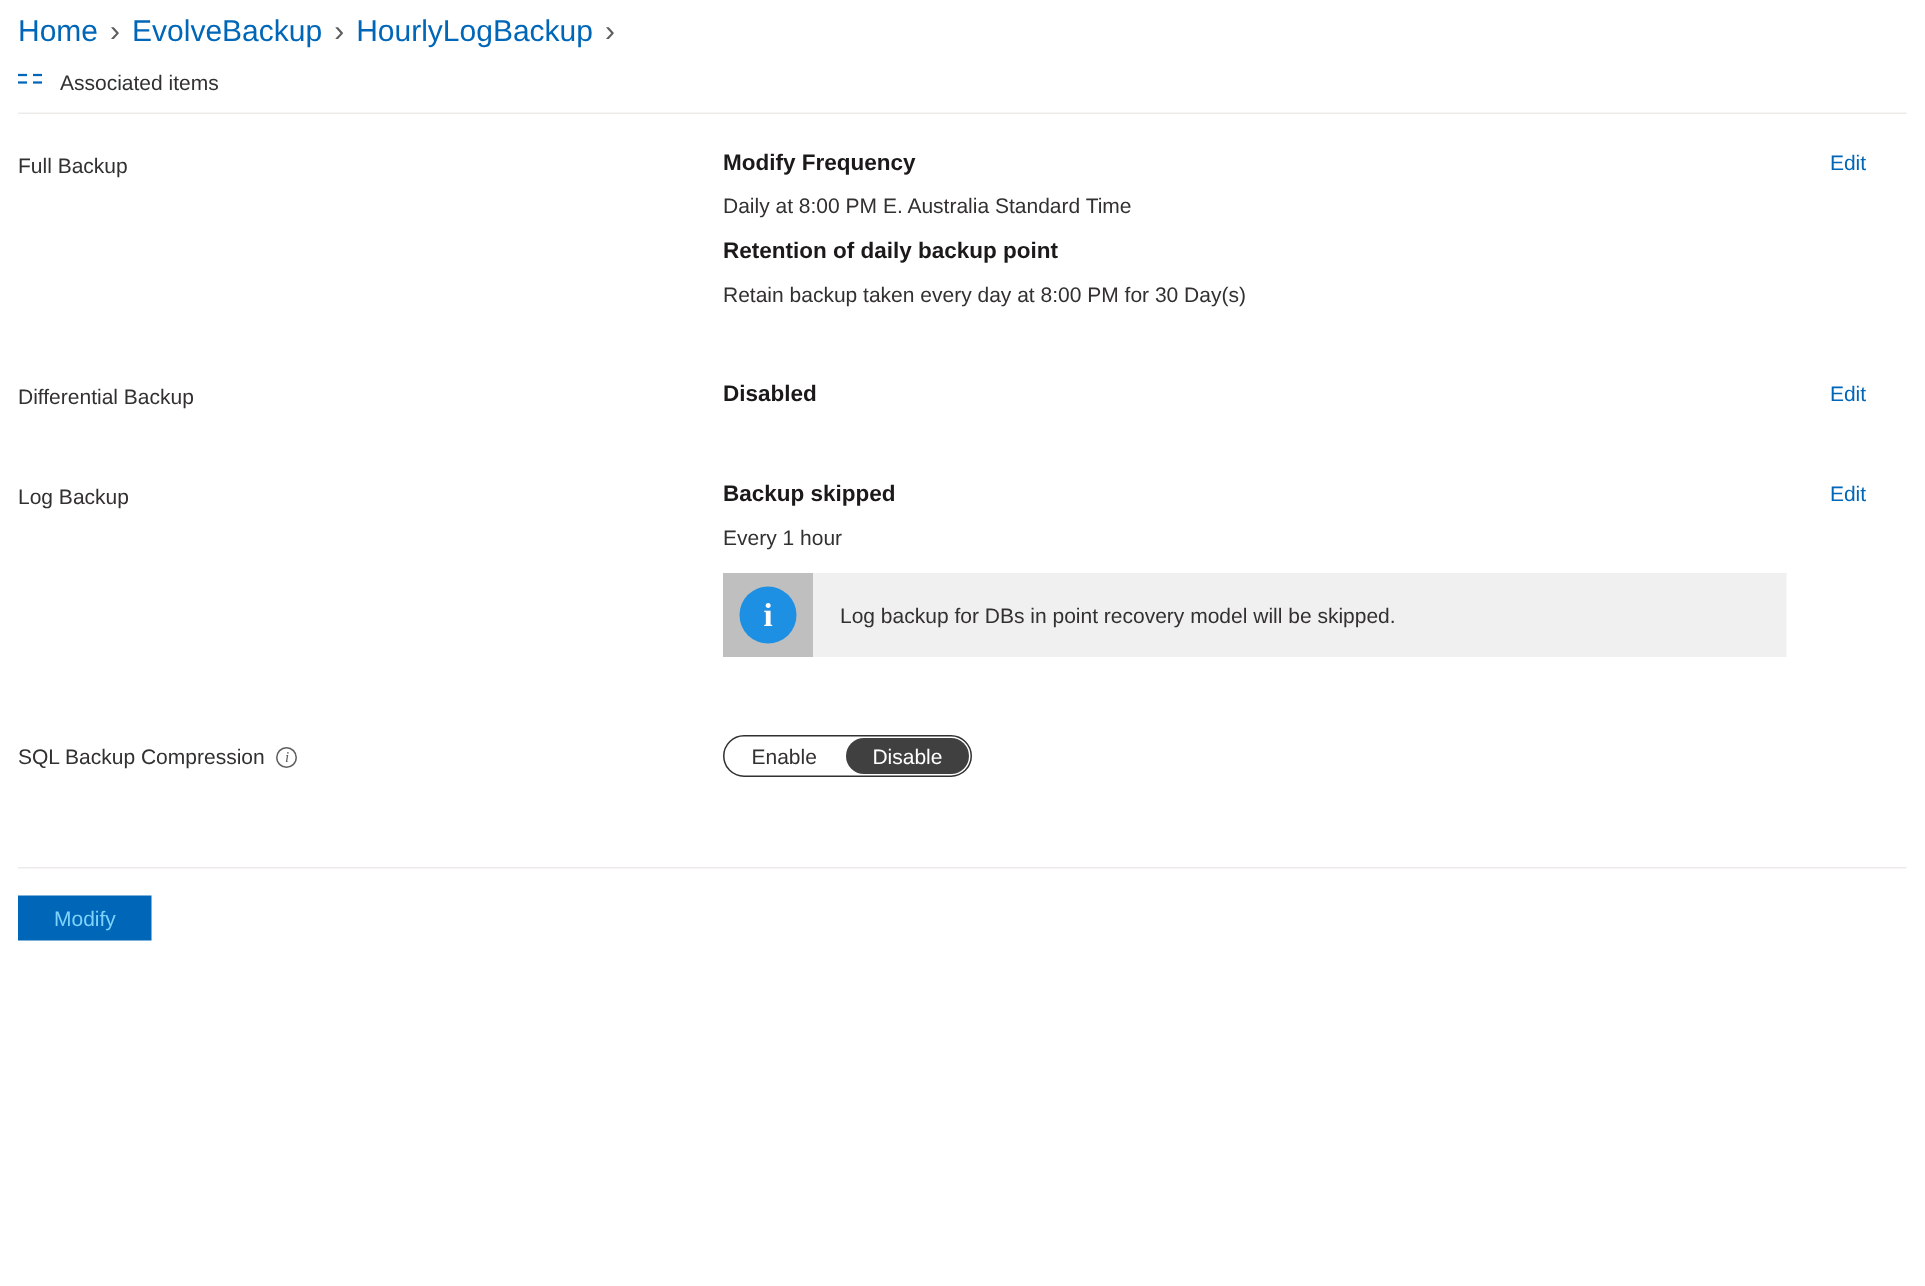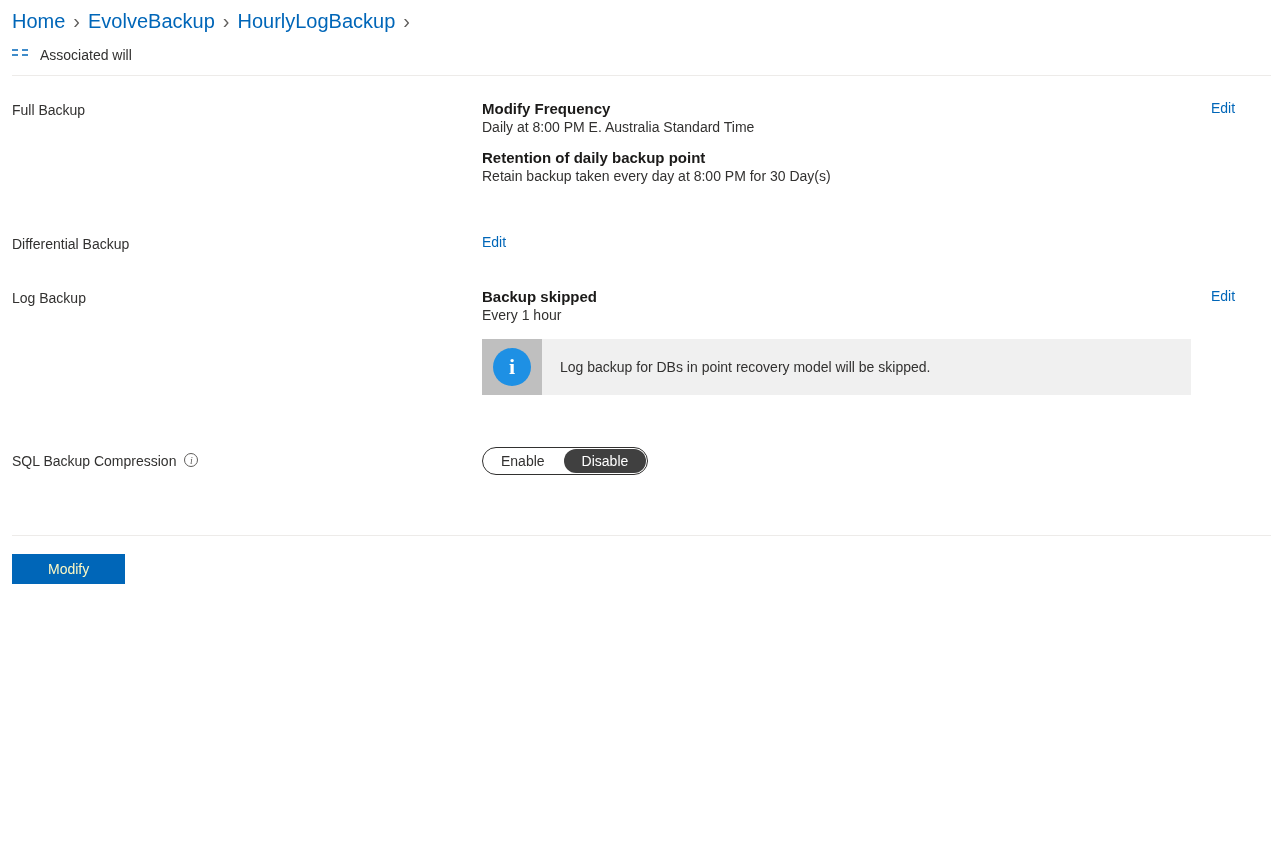--- a/index.html
+++ b/index.html
@@ -9,37 +9,37 @@
     .breadcrumb a { color: #0066b8; text-decoration: none; cursor: pointer; }
     .breadcrumb .sep { color: #605e5c; }
     h1.title { font-size: 28px; font-weight: 600; margin: 4px 0 28px 0; color: #1b1a19; }
     .toolbar { display: flex; align-items: center; gap: 10px; padding: 8px 0 12px 0; border-bottom: 1px solid #edebe9; }
     .toolbar .assoc-icon svg { display: block; }
     .toolbar .assoc-label { color: #323130; font-size: 14px; }
     .section { display: flex; gap: 20px; padding: 24px 0 24px 0; }
     .section + .section { padding-top: 12px; }
     .section-label { width: 450px; flex-shrink: 0; color: #323130; font-size: 14px; padding-top: 2px; }
     .section-body { flex: 1; }
-    .section-actions { width: 60px; flex-shrink: 0; text-align: left; padding-right: 18px; }
+    .section-actions { width: 60px; flex-shrink: 0; text-align: center; padding-right: 18px; }
     .edit-link { color: #0066b8; text-decoration: none; cursor: pointer; font-size: 14px; }
     .field-head { font-weight: 600; font-size: 15px; color: #1b1a19; }
-    .field-val { color: #323130; font-size: 14px; margin-top: 2px; }
+    .field-val { color: #323130; font-size: 14px; margin-top: 12px; }
     .field-block { margin-bottom: 14px; }
     .info-banner { display: flex; align-items: stretch; background: #f0f0f0; margin-top: 16px; max-width: 740px; }
     .info-banner .icon-wrap { width: 60px; background: #bfbfbf; display: flex; align-items: center; justify-content: center; }
     .info-banner .info-icon { width: 38px; height: 38px; border-radius: 50%; background: #1e90e4; color: #fff; display: flex; align-items: center; justify-content: center; font-size: 22px; font-weight: 600; font-family: Georgia, serif; }
     .info-banner .info-text { padding: 20px 18px; color: #323130; }
     .compression-row { display: flex; align-items: center; gap: 20px; padding: 28px 0 40px 0; }
-    .compression-row .label-wrap { width: 450px; flex-shrink: 0; display: flex; align-items: flex-start; gap: 8px; }
+    .compression-row .label-wrap { width: 450px; flex-shrink: 0; display: flex; align-items: flex-end; gap: 8px; }
     .info-outline { display: inline-flex; width: 14px; height: 14px; border: 1px solid #605e5c; border-radius: 50%; align-items: center; justify-content: center; font-size: 10px; color: #605e5c; font-style: italic; font-family: Georgia, serif; }
     .pill-toggle { display: inline-flex; border: 1px solid #323130; border-radius: 16px; overflow: hidden; height: 28px; align-items: center; }
     .pill-option { padding: 3px 18px; font-size: 14px; cursor: pointer; color: #323130; display: flex; align-items: center; height: 100%; }
     .pill-option.selected { background: #404040; color: #fff; border-radius: 13px; margin: 1px; height: calc(100% - 2px); }
     .footer { border-top: 1px solid #edebe9; padding: 18px 0 20px 0; margin-top: 20px; }
-    .btn-primary { background: #0066b8; color: #fef9c3; border: none; padding: 7px 36px; font-size: 14px; cursor: pointer; font-family: inherit; }
+    .btn-primary { background: #0066b8; color: #7dd3fc; border: none; padding: 7px 24px; font-size: 14px; cursor: pointer; font-family: inherit; }
   </style>
 </head>
 <body>
 
 <div class="page">
 
   <nav class="breadcrumb">
     <a>Home</a>
     <span class="sep">›</span>
     <a>EvolveBackup</a>
@@ -53,21 +53,21 @@
     <span class="assoc-icon">
       <svg width="18" height="14" viewBox="0 0 18 14">
           <g stroke="#0066b8" stroke-width="1.5" fill="none">
             <line x1="0" y1="2" x2="6" y2="2"></line>
             <line x1="10" y1="2" x2="16" y2="2"></line>
             <line x1="0" y1="7" x2="6" y2="7"></line>
             <line x1="10" y1="7" x2="16" y2="7"></line>
           </g>
         </svg>
     </span>
-    <span class="assoc-label">Associated will</span>
+    <span class="assoc-label">Associated items</span>
   </div>
 
   <div class="section">
     <div class="section-label">Full Backup</div>
     <div class="section-body">
       <div class="field-block">
         <div class="field-head">Modify Frequency</div>
         <div class="field-val">Daily at 8:00 PM E. Australia Standard Time</div>
       </div>
       <div class="field-block">
@@ -75,20 +75,25 @@
         <div class="field-val">Retain backup taken every day at 8:00 PM for 30 Day(s)</div>
       </div>
     </div>
     <div class="section-actions">
       <a class="edit-link">Edit</a>
     </div>
   </div>
 
   <div class="section">
     <div class="section-label">Differential Backup</div>
+    <div class="section-body">
+      <div class="field-block">
+        <div class="field-head">Disabled</div>
+      </div>
+    </div>
     <div class="section-actions">
       <a class="edit-link">Edit</a>
     </div>
   </div>
 
   <div class="section">
     <div class="section-label">Log Backup</div>
     <div class="section-body">
       <div class="field-block">
         <div class="field-head">Backup skipped</div>

